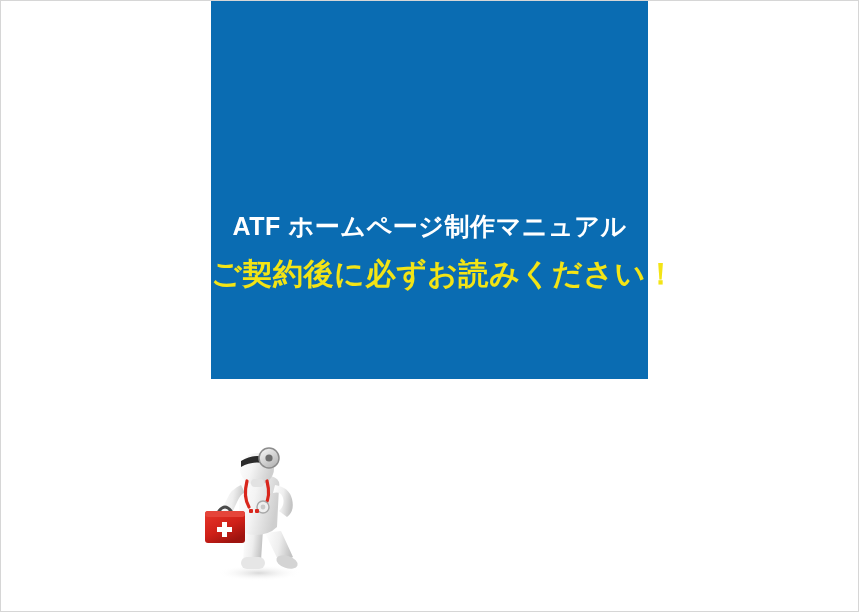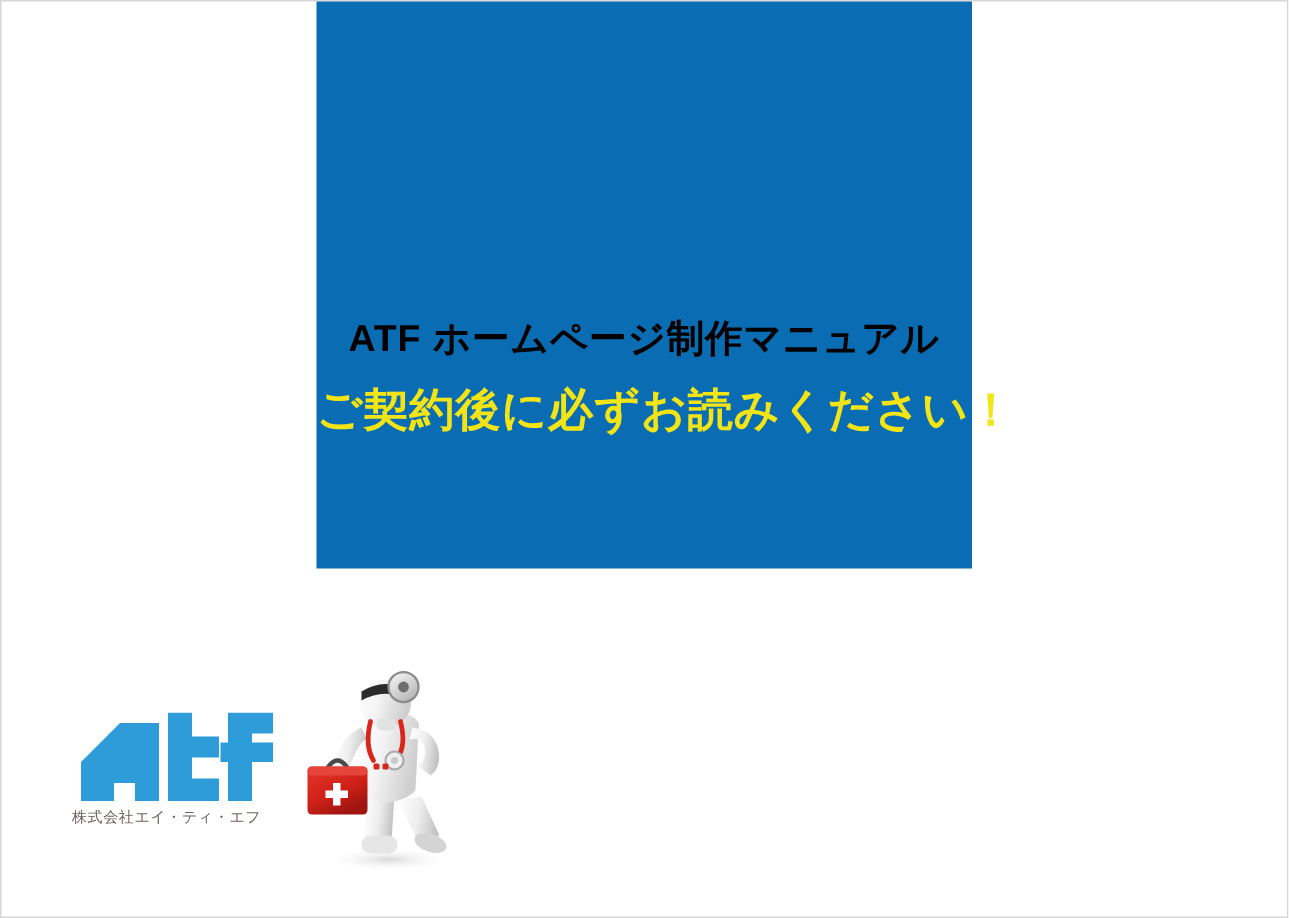--- a/index.html
+++ b/index.html
@@ -36,21 +36,21 @@
     position: absolute;
     left: 0;
     right: 0;
     top: 212px;
     text-align: center;
   }
 
   .hero-title {
     font-size: 25px;
     font-weight: bold;
-    color: #000000;
+    color: #ffffff;
     letter-spacing: 0.6px;
     line-height: 1.18;
     white-space: nowrap;
     margin: 0;
   }
 
   .hero-subtitle {
     font-size: 30px;
     font-weight: bold;
     color: #f3e415;
@@ -99,32 +99,20 @@
 
 <div class="slide">
 
   <div class="hero-panel">
     <div class="hero-text-block">
       <div class="hero-title">ATF ホームページ制作マニュアル</div>
       <div class="hero-subtitle">ご契約後に必ずお読みください！</div>
     </div>
   </div>
 
-  <div class="logo-lockup">
-    <svg class="logo-mark" viewBox="0 0 137 62" aria-hidden="true">
-
-      <path d="M6 33 L32 7 L58 7 L58 59 L42 59 L42 47 L28 47 L28 59 L6 59 Z
-               M28 24 L42 24 L42 36 L28 36 Z" fill="#2e9cd8"></path>
-
-      <path d="M64 0 L80 0 L80 16 L98 16 L98 30 L80 30 L80 44 L98 44 L98 59 L64 59 Z" fill="#2e9cd8"></path>
-
-      <path d="M104 16 L104 0 L134 0 L134 14 L120 14 L120 20 L134 20 L134 33 L120 33 L120 59 L104 59 L104 33 L99 33 L99 20 L104 20 Z" fill="#2e9cd8"></path>
-    </svg>
-    <div class="logo-tagline">株式会社エイ・ティ・エフ</div>
-  </div>
 
   <div class="mascot">
     <svg viewBox="0 0 118 136" width="118" height="136" aria-hidden="true">
       <defs>
         <radialGradient id="shadowGrad" cx="50%" cy="50%" r="50%">
           <stop offset="0%" stop-color="#b9b9b9" stop-opacity="0.55"></stop>
           <stop offset="100%" stop-color="#ffffff" stop-opacity="0"></stop>
         </radialGradient>
         <linearGradient id="bodyGrad" x1="0" y1="0" x2="1" y2="0.3">
           <stop offset="0%" stop-color="#ffffff"></stop>

